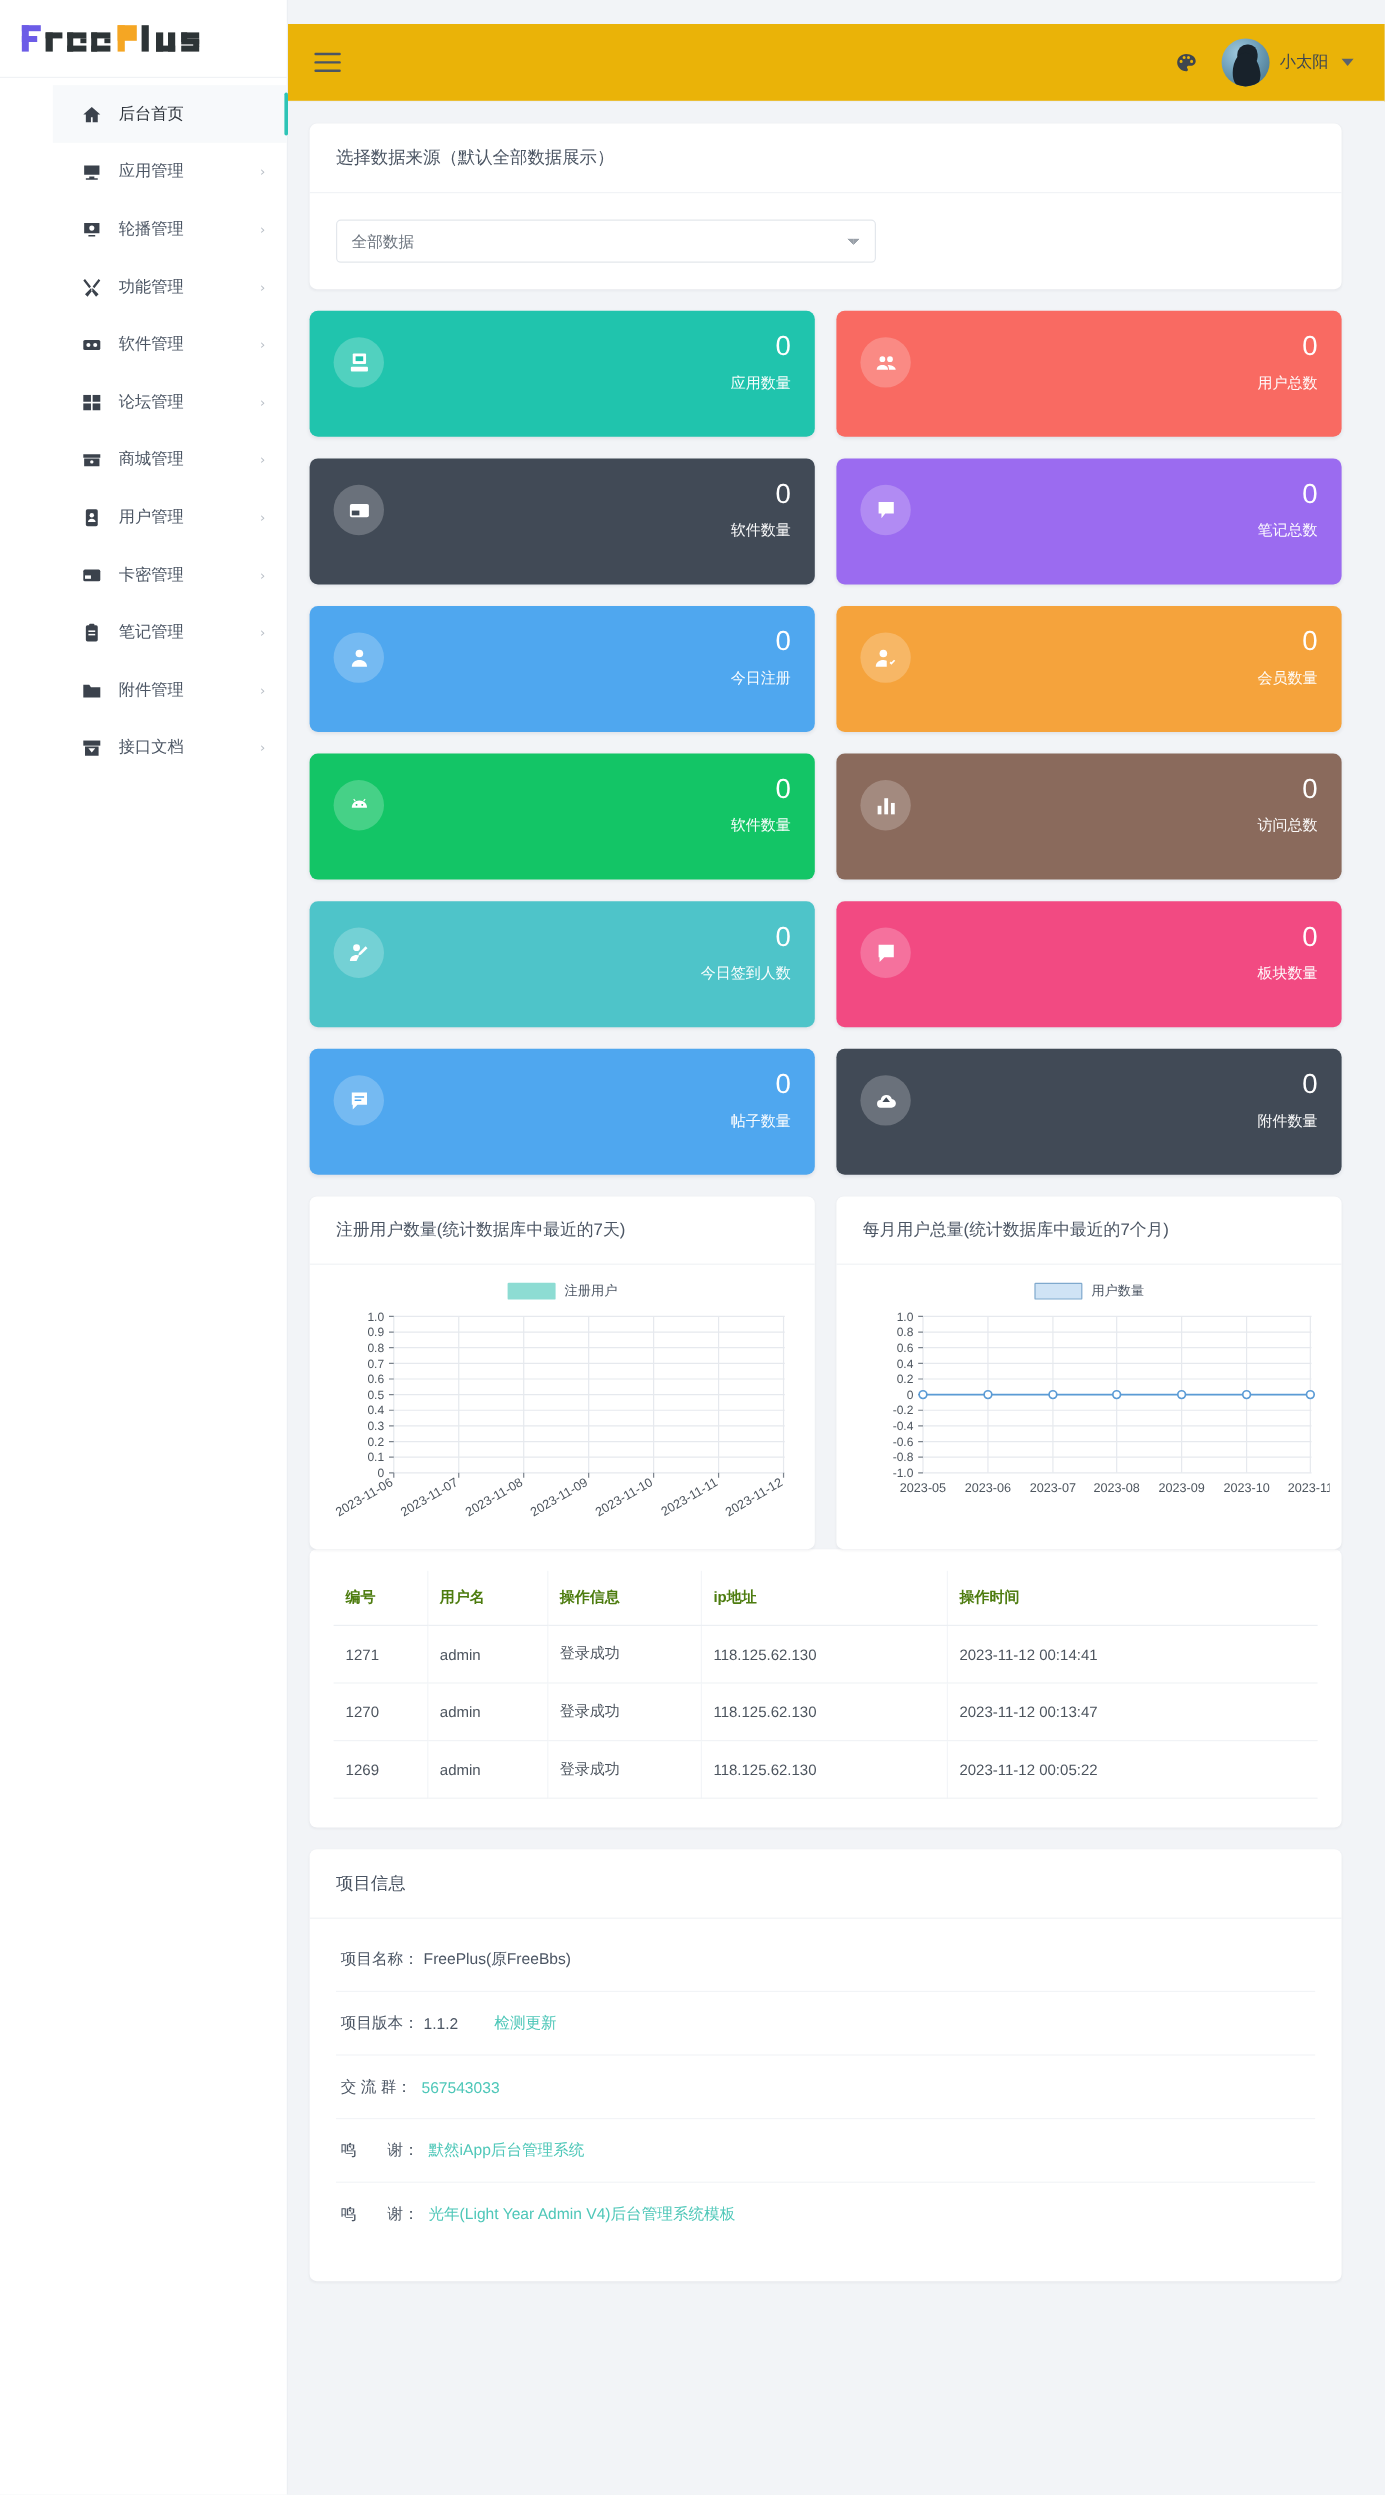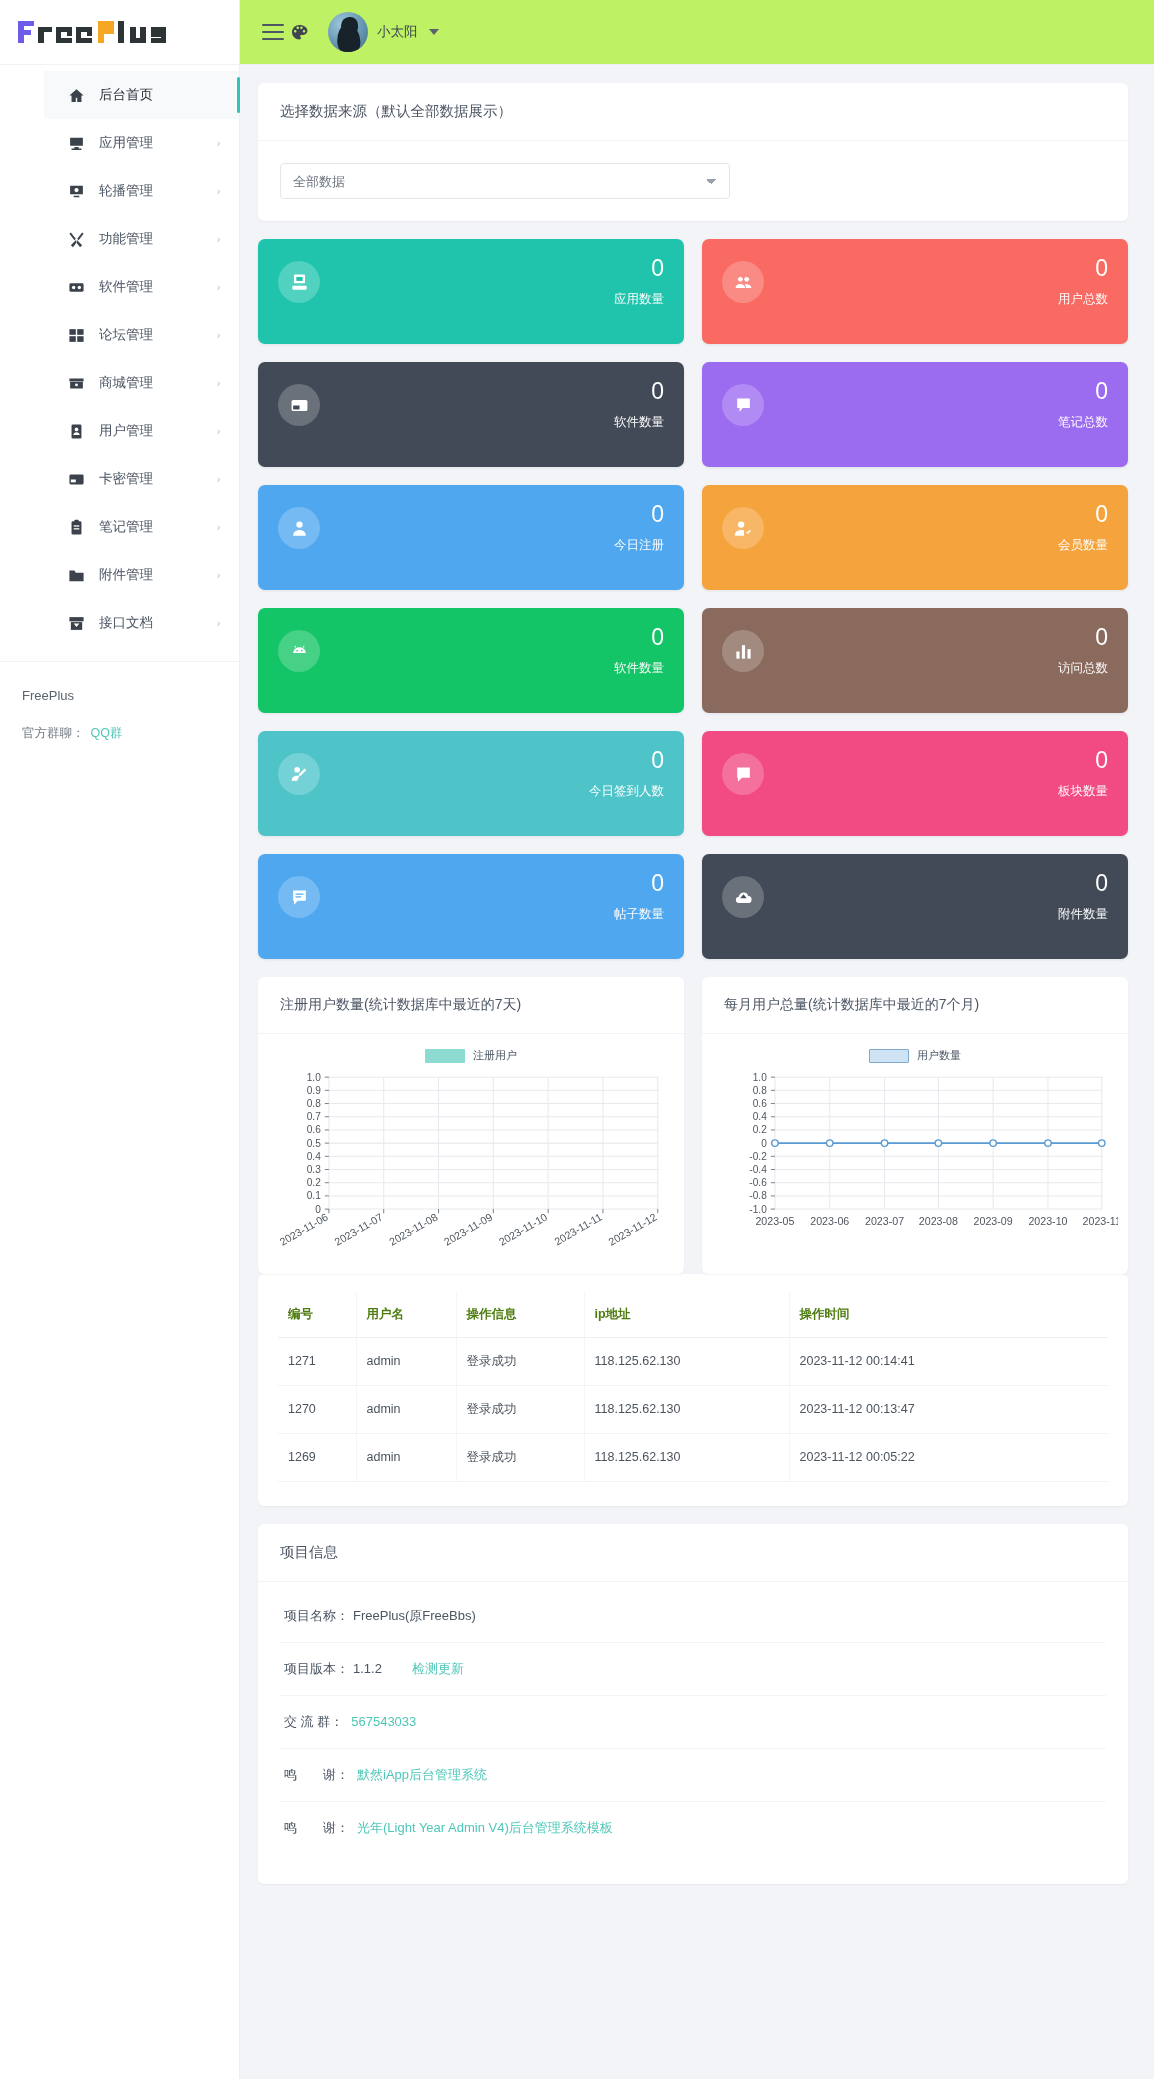--- a/index.html
+++ b/index.html
@@ -55,23 +55,24 @@
     margin-top: 14px; padding: 26px 22px 0 22px;
     font-size: 12.5px; color: #737b85;
   }
   .side-foot .brand { margin-bottom: 22px; font-size: 13px; color: #5a626c; }
   .side-foot .row { display: flex; gap: 6px; align-items: center; }
   .side-foot a { color: #4ec7b8; text-decoration: none; }
 
   
   .main { flex: 1; display: flex; flex-direction: column; min-width: 0; }
   .topbar {
-    height: 65px; background: #bef264; display: flex; align-items: center;
+    height: 65px; background: #eab308; display: flex; align-items: center;
     padding: 0 26px 0 22px; border-bottom: 1px solid #eceff3;
-    justify-content: flex-start;
+    justify-content: space-between;
+    margin-top: 20px;
   }
   .burger { width: 26px; height: 22px; display:flex; flex-direction:column; justify-content:center; gap:5px; cursor:pointer; }
   .burger span { display:block; height:2px; background:#4b5563; border-radius:1px; }
   .burger span:nth-child(1){ width:22px; }
   .burger span:nth-child(2){ width:22px; }
   .burger span:nth-child(3){ width:22px; }
   .topright { display: flex; align-items: center; gap: 18px; }
   .palette { width: 22px; height: 22px; color:#3f464f; display:flex; align-items:center; justify-content:center; cursor:pointer;}
   .palette svg { width:19px; height:19px; fill: currentColor; }
   .user { display:flex; align-items:center; gap:9px; cursor:pointer; }
@@ -85,21 +86,21 @@
     background:#18222b; border-radius:50% 50% 42% 42% / 62% 58% 38% 38%;
     transform: rotate(-6deg);
   }
   .avatar::before{
     content:""; position:absolute; left:13px; top:5px; width:17px; height:18px;
     background:#18222b; border-radius:52% 48% 45% 55%;
   }
   .uname { font-size: 13.5px; color: #3e4651; }
   .caret { width:0; height:0; border-left:5px solid transparent; border-right:5px solid transparent; border-top:6px solid #5b636d; margin-left:2px;}
 
-  .content { padding: 18px 26px 34px 18px; }
+  .content { padding: 18px 36px 34px 18px; }
 
   .card {
     background: #fff; border-radius: 6px; margin-bottom: 18px;
     box-shadow: 0 1px 2px rgba(30,40,60,.05);
   }
   .card-head {
     padding: 19px 22px; font-size: 14.5px; color: #4b5563;
     border-bottom: 1px solid #f1f3f6;
   }
   .card-body { padding: 22px; }
@@ -344,27 +345,20 @@
               <rect x="2" y="3" width="20" height="6"></rect>
               <path d="M4 10h16v11H4z"></path>
               <path d="M8 12h8l-4 5z" fill="#fff"></path>
             </svg>
           </span>
         <span class="lbl">接口文档</span>
         <span class="chev">›</span>
       </div>
     </nav>
 
-    <div class="side-foot">
-      <div class="brand">FreePlus</div>
-      <div class="row">
-        <span>官方群聊：</span>
-        <a href="#">QQ群</a>
-      </div>
-    </div>
   </aside>
 
   <div class="main">
 
     <header class="topbar">
       <div class="burger">
         <span></span>
         <span></span>
         <span></span>
       </div>

